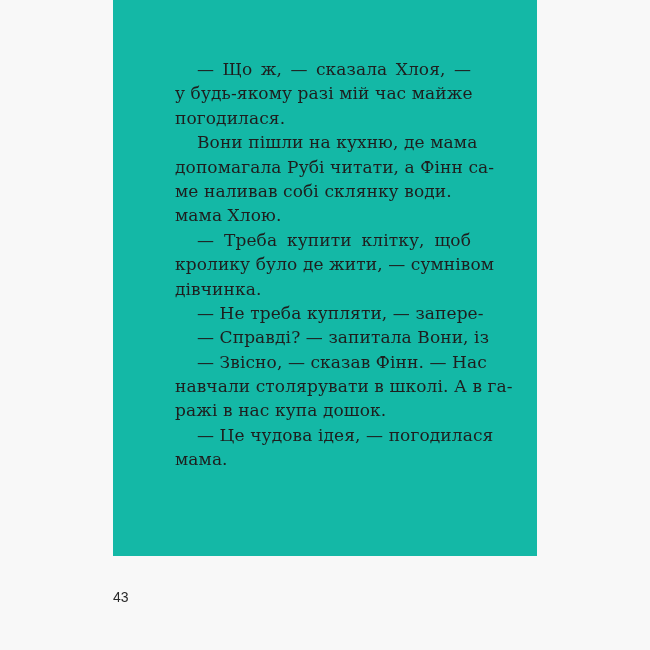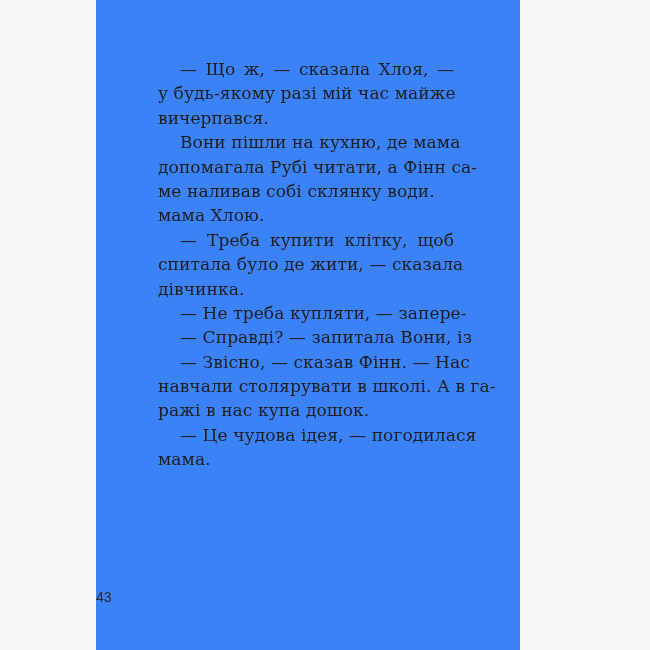--- a/index.html
+++ b/index.html
@@ -5,25 +5,25 @@
     html, body {
       margin: 0;
       padding: 0;
       width: 650px;
       height: 650px;
       background: #f8f8f8;
       overflow: hidden;
     }
     .page {
       position: absolute;
-      left: 96px;
+      left: 113px;
       top: 0;
       width: 424px;
-      height: 650px;
-      background: #3b82f6;
+      height: 556px;
+      background: #14b8a6;
     }
     .text-block {
       position: absolute;
       left: 62px;
       top: 57px;
       width: 296px;
       font-family: "DejaVu Serif", "Liberation Serif", serif;
       font-size: 17px;
       line-height: 24.4px;
       color: #1e1e1e;
@@ -52,27 +52,27 @@
       color: #2a2a2a;
     }
   </style>
 </head>
 <body>
 
 <div class="page">
   <div class="text-block">
     <span class="line indent">— Що ж, — сказала Хлоя, —</span>
     <span class="line">у будь-якому разі мій час майже</span>
-    <span class="line last">вичерпався.</span>
+    <span class="line last">погодилася.</span>
     <span class="line indent">Вони пішли на кухню, де мама</span>
     <span class="line">допомагала Рубі читати, а Фінн са-</span>
     <span class="line last">ме наливав собі склянку води.</span>
     <span class="line last">мама Хлою.</span>
     <span class="line indent">— Треба купити клітку, щоб</span>
-    <span class="line">спитала було де жити, — сказала</span>
+    <span class="line">кролику було де жити, — сумнівом</span>
     <span class="line last">дівчинка.</span>
     <span class="line indent">— Не треба купляти, — запере-</span>
     <span class="line indent">— Справді? — запитала Вони, із</span>
     <span class="line indent">— Звісно, — сказав Фінн. — Нас</span>
     <span class="line">навчали столярувати в школі. А в га-</span>
     <span class="line last">ражі в нас купа дошок.</span>
     <span class="line indent">— Це чудова ідея, — погодилася</span>
     <span class="line last">мама.</span>
   </div>
   <div class="page-number">43</div>

